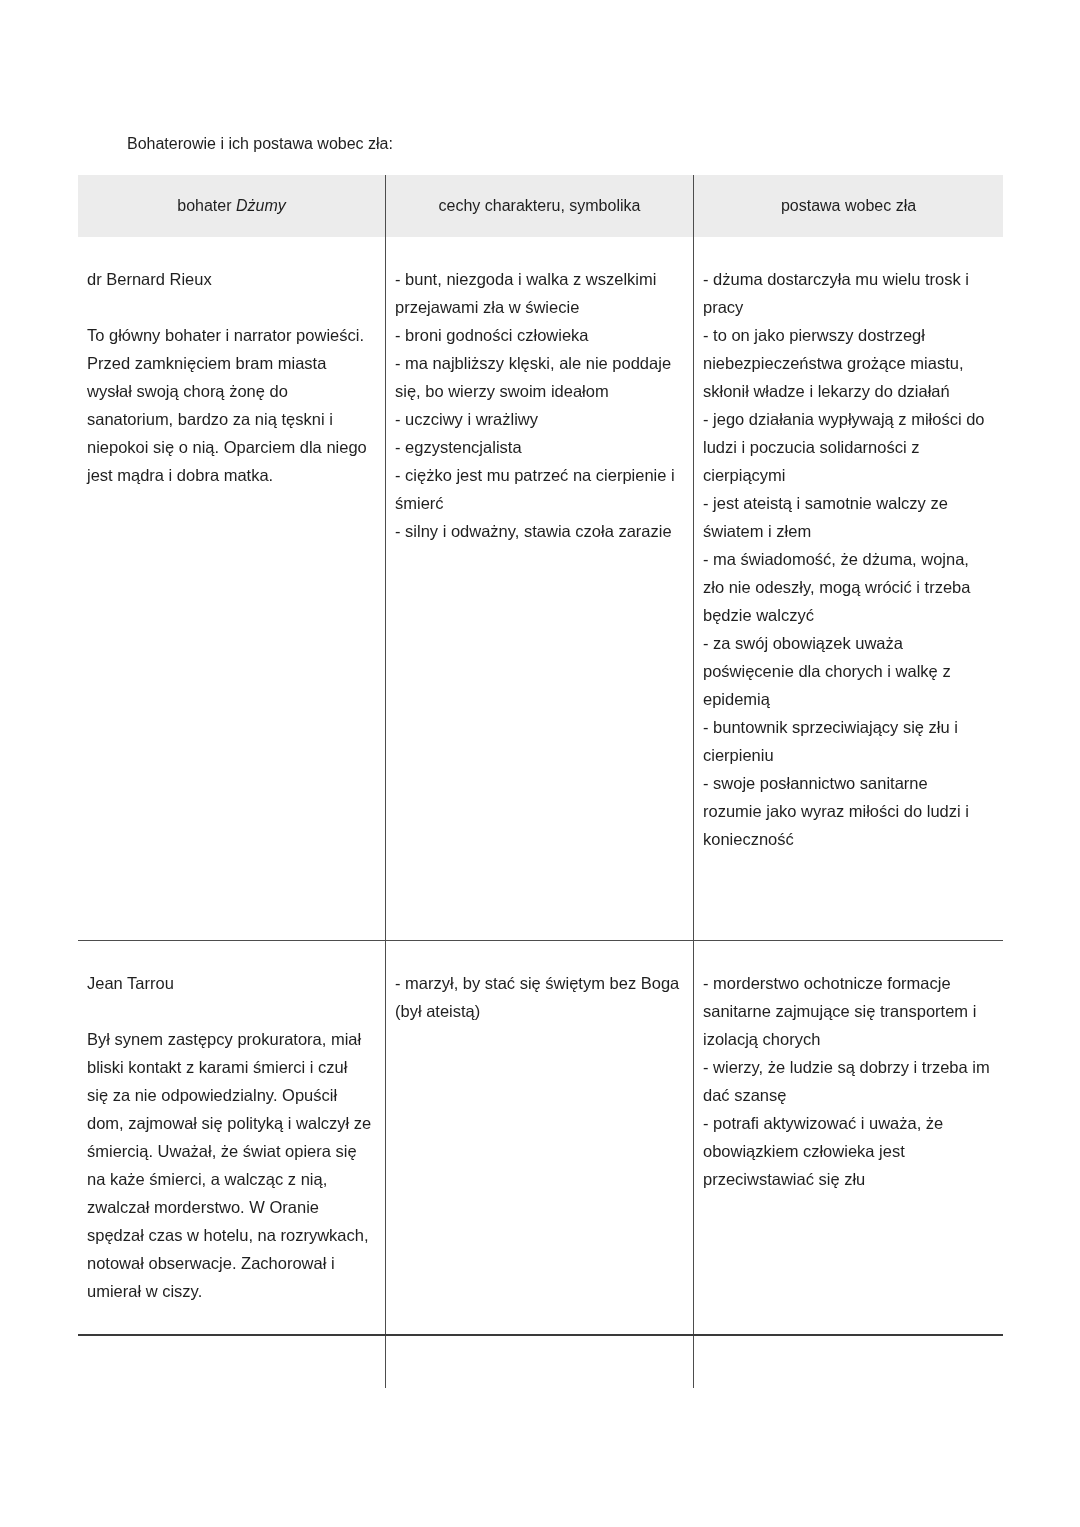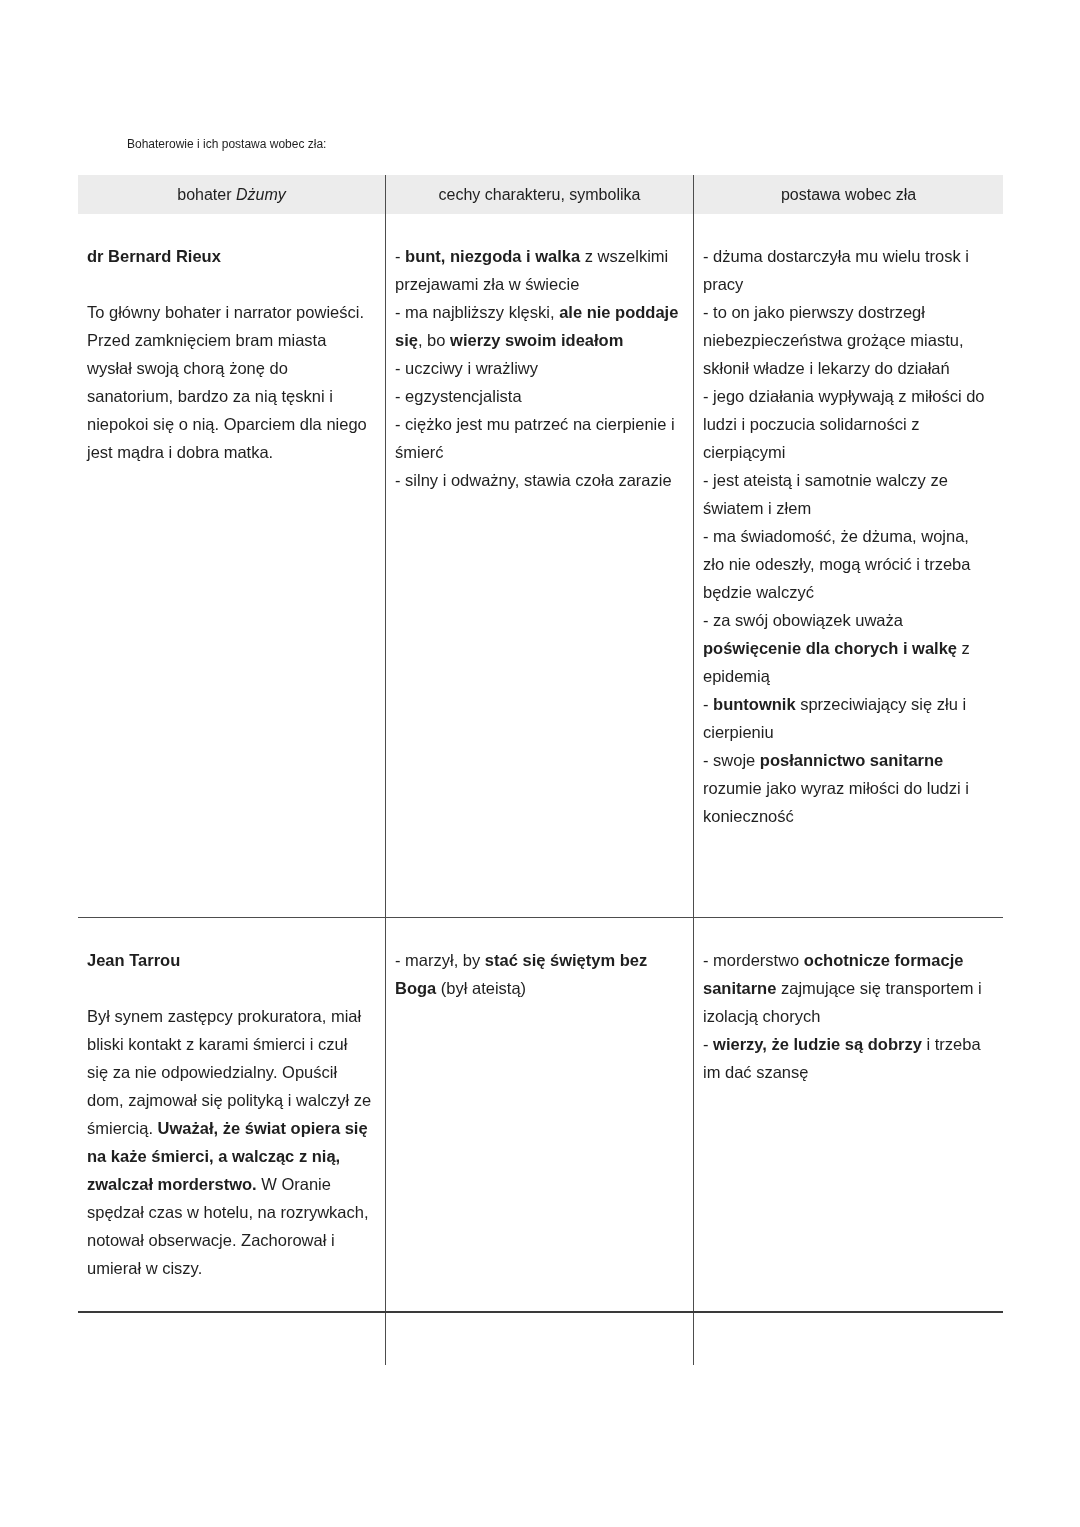--- a/index.html
+++ b/index.html
@@ -11,46 +11,46 @@
   *{margin:0;padding:0;box-sizing:border-box;}
   html,body{background:var(--page-bg);}
   body{
     width:1080px;height:1527px;overflow:hidden;
     font-family:"Liberation Sans", sans-serif;
     color:var(--text);
   }
   .page{position:relative;width:1080px;height:1527px;background:var(--page-bg);}
   .heading{
     position:absolute;left:127px;top:131px;
-    font-size:12px;font-weight:400;line-height:26px;
+    font-size:16px;font-weight:400;line-height:26px;
   }
   .doc-table{
     position:absolute;left:78px;top:175px;width:925px;
     font-size:16.5px;line-height:28px;
   }
   .thead{
     display:grid;grid-template-columns:307px 308px 310px;
-    background:var(--header-bg);height:39px;
+    background:var(--header-bg);height:62px;
   }
   .th{
     display:flex;align-items:center;justify-content:center;
     font-size:16px;white-space:pre-wrap;
   }
   .th + .th{border-left:1px solid var(--border);}
   .tr{
     display:grid;grid-template-columns:307px 308px 310px;
     border-bottom:1px solid var(--border);
   }
   .tr:nth-child(1){min-height:704px;}
   .tr:nth-child(2){min-height:395px;border-bottom-width:2px;border-bottom-color:#3a3a3a;}
   .tr:nth-child(3){min-height:52px;border-bottom:none;}
   .td{padding:28px 13px 12px 9px;}
   .td + .td{border-left:1px solid var(--border);}
   .para{min-height:28px;}
-  .bold{font-weight:700;}
+  .bold{font-weight:400;}
   .italic{font-style:italic;}
 </style>
 </head>
 <body>
 
 <div class="page">
   <div class="heading">Bohaterowie i ich postawa wobec zła:</div>
 
   <div class="doc-table">
     <div class="thead">
@@ -60,20 +60,21 @@
       </div>
     <div class="tbody">
         <div class="tr">
           <div class="td">
             <div class="para"><span class="bold">dr Bernard Rieux</span></div>
             <div class="para">&nbsp;</div>
             <div class="para"><span>To główny bohater i narrator powieści. Przed zamknięciem bram miasta wysłał swoją chorą żonę do sanatorium, bardzo za nią tęskni i niepokoi się o nią. Oparciem dla niego jest mądra i dobra matka.</span></div>
           </div>
           <div class="td">
             <div class="para"><span>- </span><span class="bold">bunt, niezgoda i walka</span><span> z wszelkimi przejawami zła w świecie</span></div>
+            <div class="para"><span>- broni godności człowieka</span></div>
             <div class="para"><span>- ma najbliższy klęski, </span><span class="bold">ale nie poddaje się</span><span>, bo </span><span class="bold">wierzy swoim ideałom</span></div>
             <div class="para"><span>- uczciwy i wrażliwy</span></div>
             <div class="para"><span>- egzystencjalista</span></div>
             <div class="para"><span>- ciężko jest mu patrzeć na cierpienie i śmierć</span></div>
             <div class="para"><span>- silny i odważny, stawia czoła zarazie</span></div>
           </div>
           <div class="td">
             <div class="para"><span>- dżuma dostarczyła mu wielu trosk i pracy</span></div>
             <div class="para"><span>- to on jako pierwszy dostrzegł niebezpieczeństwa grożące miastu, skłonił władze i lekarzy do działań</span></div>
             <div class="para"><span>- jego działania wypływają z miłości do ludzi i poczucia solidarności z cierpiącymi</span></div>
@@ -89,20 +90,21 @@
             <div class="para"><span class="bold">Jean Tarrou</span></div>
             <div class="para">&nbsp;</div>
             <div class="para"><span>Był synem zastępcy prokuratora, miał bliski kontakt z karami śmierci i czuł się za nie odpowiedzialny. Opuścił dom, zajmował się polityką i walczył ze śmiercią. </span><span class="bold">Uważał, że świat opiera się na każe śmierci, a walcząc z nią, zwalczał morderstwo.</span><span> W Oranie spędzał czas w hotelu, na rozrywkach, notował obserwacje. Zachorował i umierał w ciszy.</span></div>
           </div>
           <div class="td">
             <div class="para"><span>- marzył, by </span><span class="bold">stać się świętym bez Boga</span><span> (był ateistą)</span></div>
           </div>
           <div class="td">
             <div class="para"><span>- morderstwo </span><span class="bold">ochotnicze formacje sanitarne</span><span> zajmujące się transportem i izolacją chorych</span></div>
             <div class="para"><span>- </span><span class="bold">wierzy, że ludzie są dobrzy</span><span> i trzeba im dać szansę</span></div>
+            <div class="para"><span>- potrafi aktywizować i uważa, że obowiązkiem człowieka jest przeciwstawiać się złu</span></div>
           </div>
         </div>
         <div class="tr">
           <div class="td"></div>
           <div class="td"></div>
           <div class="td"></div>
         </div>
       </div>
   </div>
 </div>

